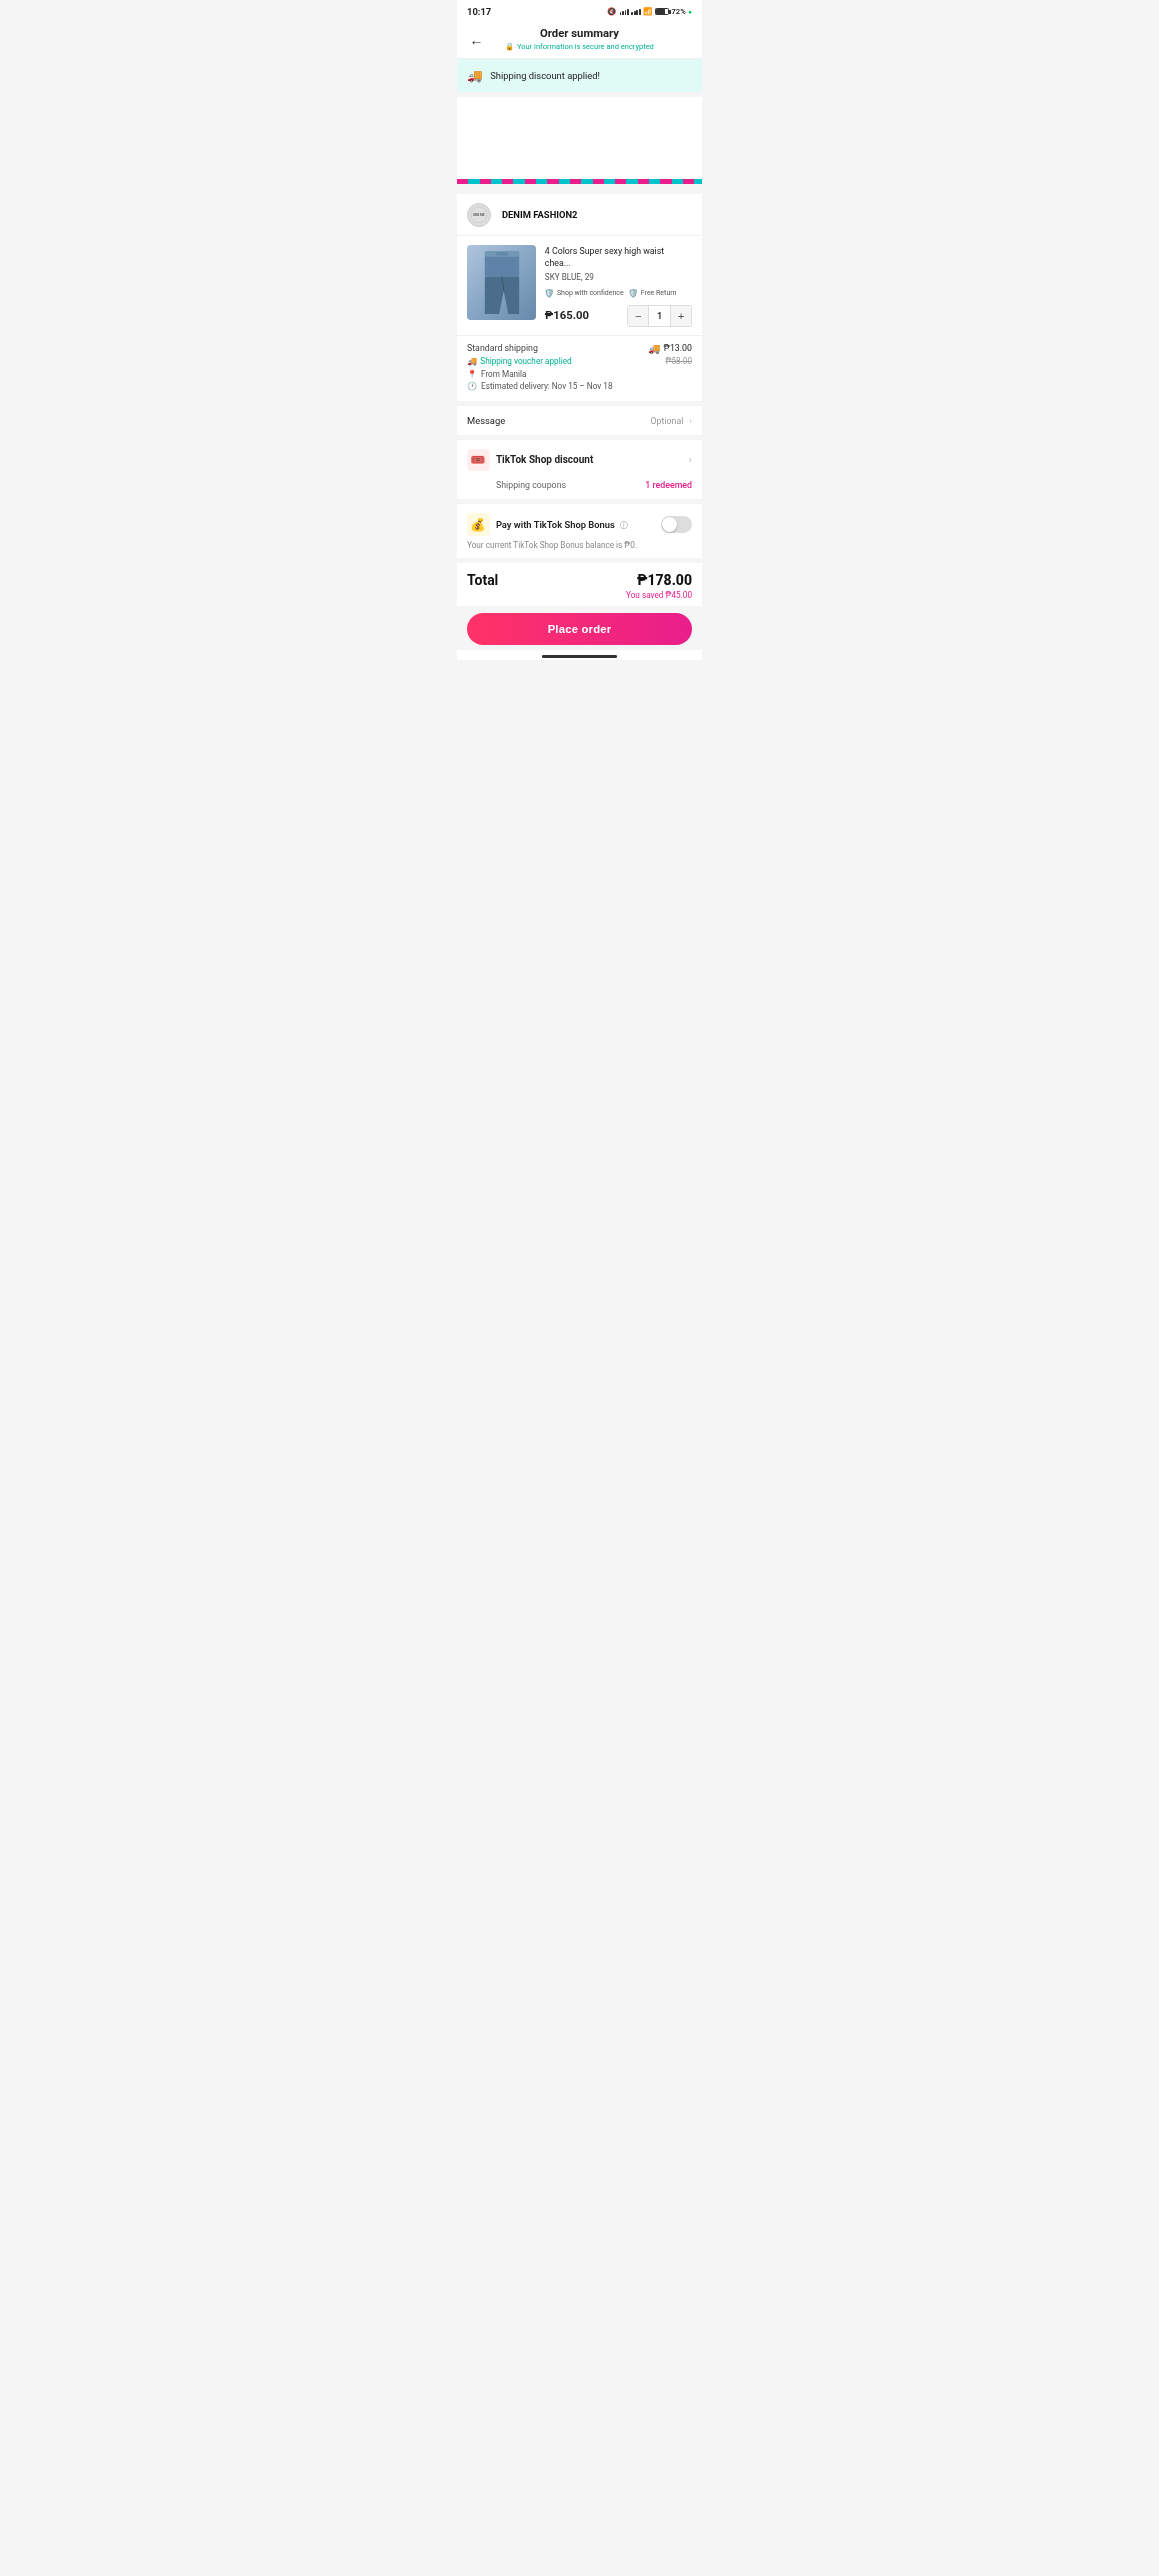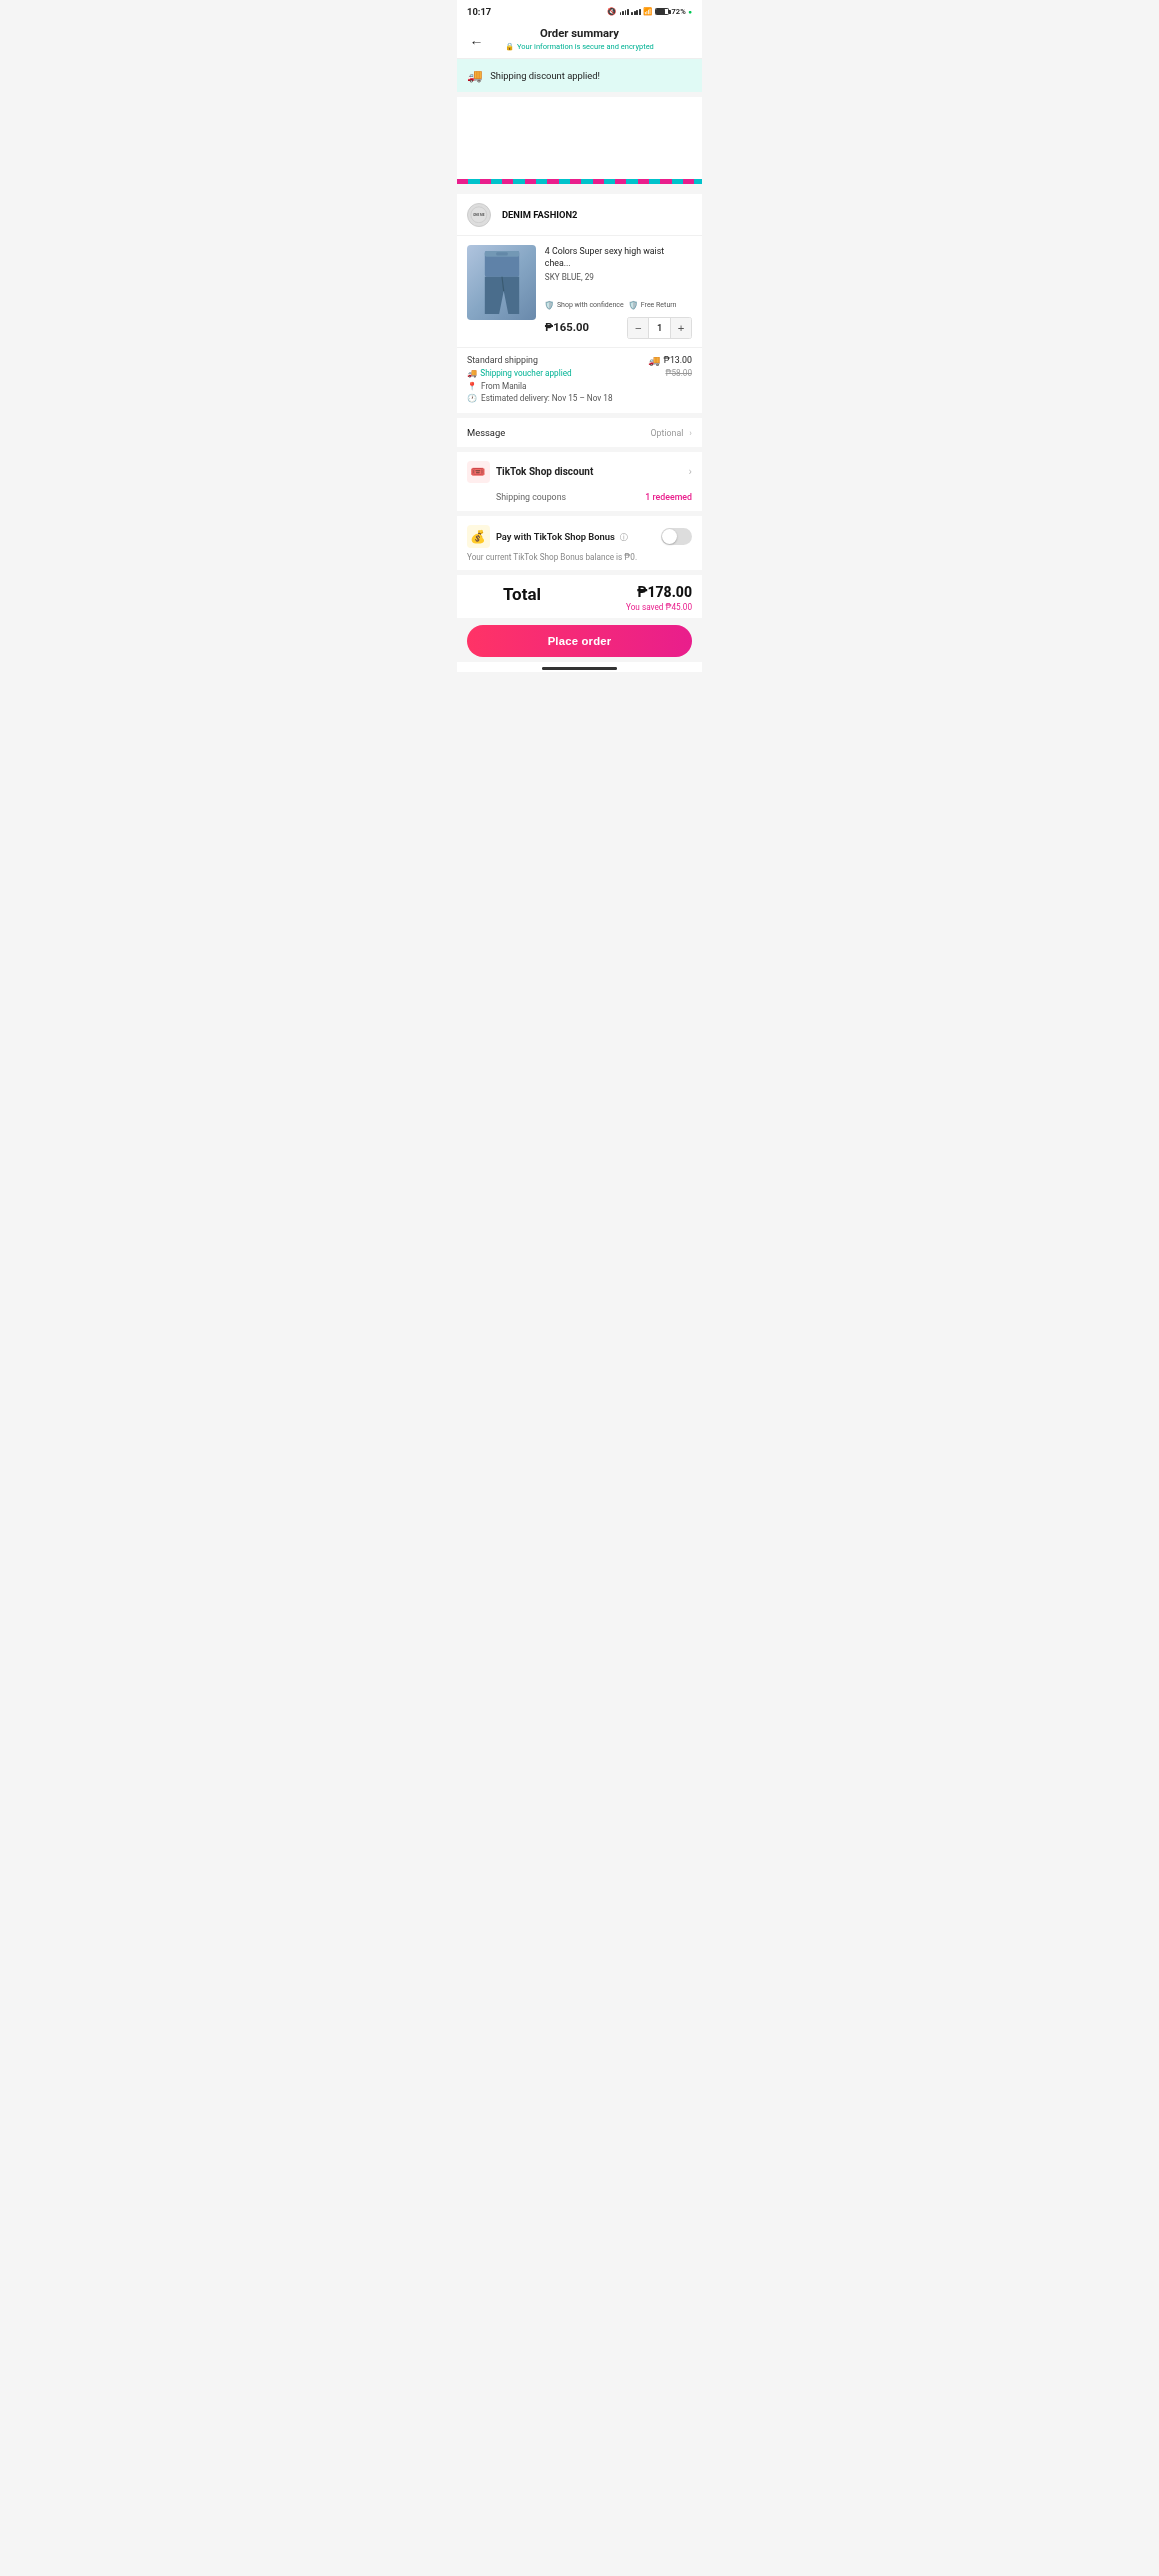--- a/index.html
+++ b/index.html
@@ -160,21 +160,21 @@
       flex-shrink: 0;
       overflow: hidden;
       display: flex;
       align-items: center;
       justify-content: center;
     }
     
     .jeans-svg { width: 44px; height: 63px; }
     .product-info { flex: 1; }
     .product-title { font-size: 8.8px; color: #222; line-height: 1.4; margin-bottom: 2.5px; }
-    .product-variant { font-size: 8.2px; color: #555; margin-bottom: 18px; }
+    .product-variant { font-size: 8.2px; color: #555; margin-bottom: 6px; }
     .product-badges { display: flex; gap: 5px; flex-wrap: wrap; margin-bottom: 6.3px; }
     .badge {
       font-size: 7px;
       color: #555;
       display: flex;
       align-items: center;
       gap: 1.9px;
     }
     .badge-icon { font-size: 8.2px; }
     .product-bottom {
@@ -359,21 +359,21 @@
 
     
     .total-bar {
       background: #fff;
       padding: 8.8px 10px 6.3px;
       border-top: 5px solid #f5f5f5;
       display: flex;
       justify-content: space-between;
       align-items: flex-start;
     }
-    .total-label { font-size: 17px; font-weight: 700; color: #111; margin-left: 36px; }
+    .total-label { font-size: 14px; font-weight: 700; color: #111; }
     .total-right { text-align: right; }
     .total-amount { font-size: 14px; font-weight: 800; color: #111; }
     .total-saved { font-size: 8.2px; color: #e91e8c; margin-top: 1.3px; }
 
     
     .place-order-btn {
       background: linear-gradient(90deg, #ff3366, #e91e8c);
       color: #fff;
       border: none;
       border-radius: 19px;

